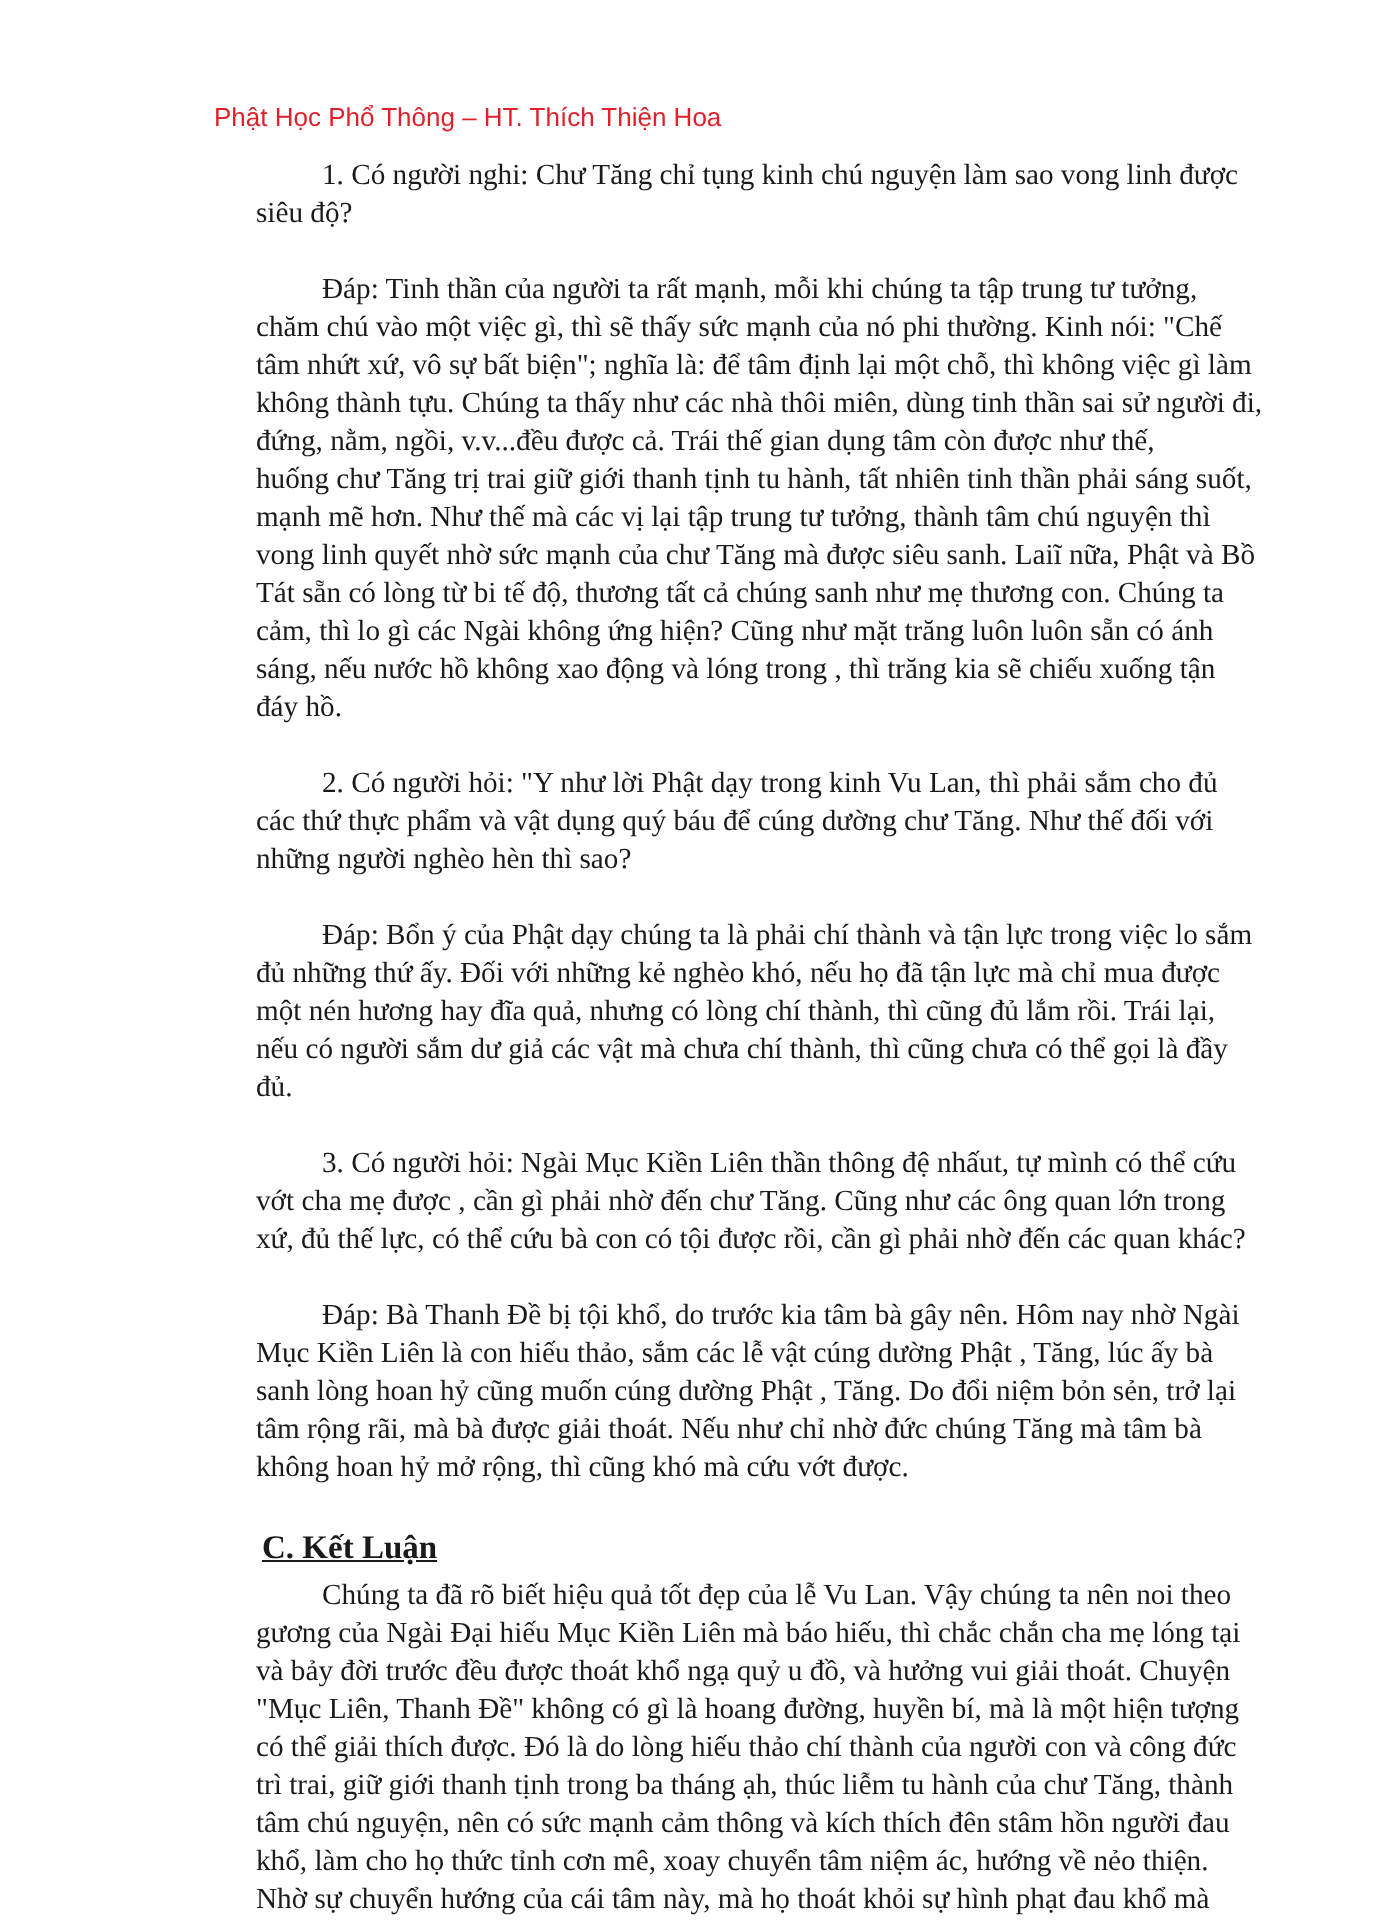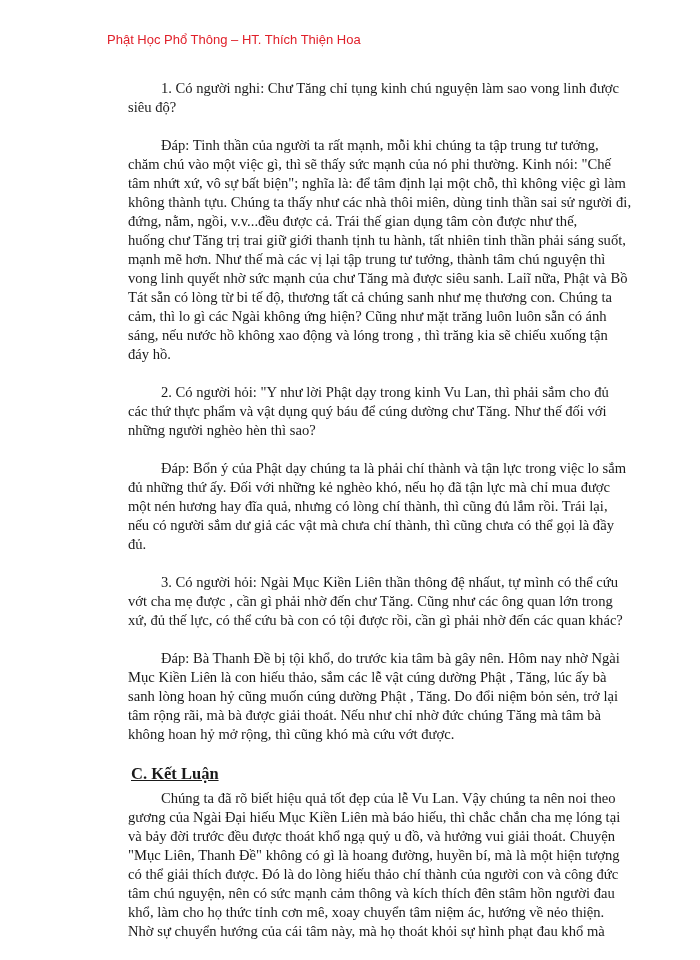--- a/index.html
+++ b/index.html
@@ -1,18 +1,18 @@
 <!DOCTYPE html>
 <html><head>
 <meta charset="utf-8">
 <style>
   html, body { margin: 0; padding: 0; background: #ffffff; }
   body { width: 700px; height: 960px; position: relative; overflow: hidden; }
   .header {
-    position: absolute; left: 107px; top: 32px;
+    position: absolute; left: 107px; top: 51px;
     font-family: "Liberation Sans", sans-serif; font-size: 13px;
     color: #e0202a; white-space: nowrap;
   }
   .page {
     position: absolute; left: 128px; top: 79px; width: 480px;
     font-family: "Liberation Serif", serif; font-size: 14.6px;
     color: #1a1a1a; line-height: 19px;
   }
   .line { white-space: nowrap; height: 19px; }
   .indent { padding-left: 33px; }
@@ -80,18 +80,19 @@
   </div>
 
   <div class="heading">C. Kết Luận</div>
 
   <div>
     <div class="line indent">Chúng ta đã rõ biết hiệu quả tốt đẹp của lễ Vu Lan. Vậy chúng ta nên noi theo</div>
     <div class="line">gương của Ngài Đại hiếu Mục Kiền Liên mà báo hiếu, thì chắc chắn cha mẹ lóng tại</div>
     <div class="line">và bảy đời trước đều được thoát khổ ngạ quỷ u đồ, và hưởng vui giải thoát. Chuyện</div>
     <div class="line">"Mục Liên, Thanh Đề" không có gì là hoang đường, huyền bí, mà là một hiện tượng</div>
     <div class="line">có thể giải thích được. Đó là do lòng hiếu thảo chí thành của người con và công đức</div>
+    <div class="line">trì trai, giữ giới thanh tịnh trong ba tháng ạh, thúc liễm tu hành của chư Tăng, thành</div>
     <div class="line">tâm chú nguyện, nên có sức mạnh cảm thông và kích thích đên stâm hồn người đau</div>
     <div class="line">khổ, làm cho họ thức tỉnh cơn mê, xoay chuyển tâm niệm ác, hướng về nẻo thiện.</div>
     <div class="line">Nhờ sự chuyển hướng của cái tâm này, mà họ thoát khỏi sự hình phạt đau khổ mà</div>
 
   </div>
 </div>
 
 </body></html>

